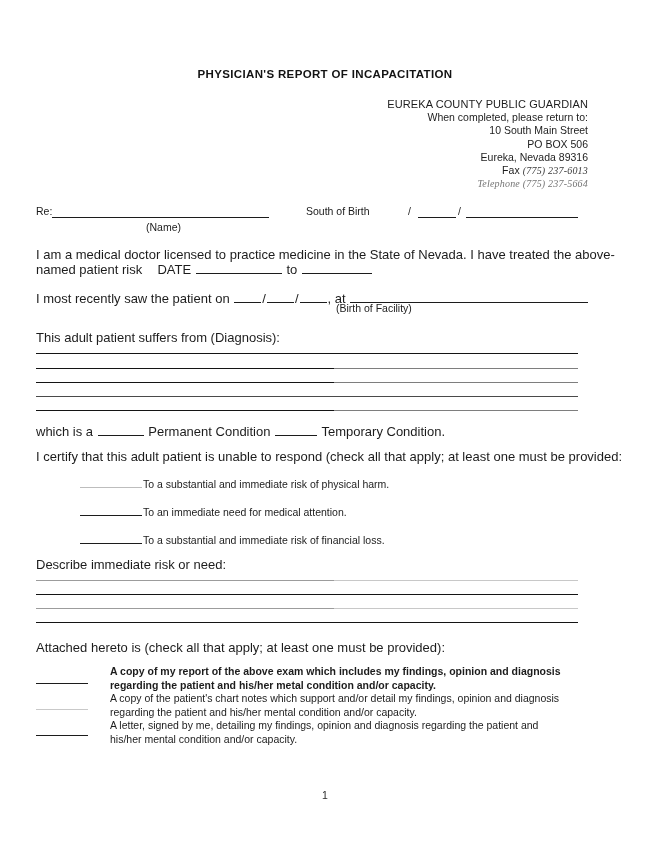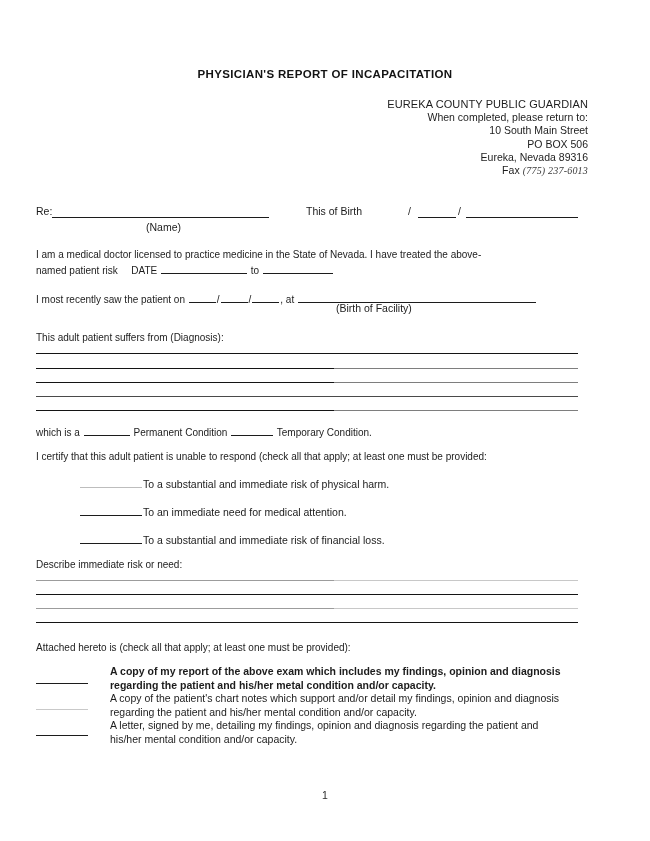--- a/index.html
+++ b/index.html
@@ -68,21 +68,21 @@
     color: #1d1d1d;
   }
   .rb-line.contact.faint {
     color: #555;
     opacity: 0.82;
   }
 
   
   .body-text {
     position: absolute;
-    font-size: 10px;
+    font-size: 13px;
     line-height: 14.5px;
     color: #1c1c1c;
     white-space: nowrap;
   }
 
   
   .fill {
     display: inline-block;
     border-bottom: 1px solid #1c1c1c;
     vertical-align: baseline;
@@ -195,27 +195,31 @@
   <div class="return-block">
     <div class="rb-line agency">EUREKA COUNTY PUBLIC GUARDIAN</div>
     <div class="rb-line">When completed, please return to:</div>
     <div class="rb-line">10 South Main Street</div>
     <div class="rb-line">PO BOX 506</div>
     <div class="rb-line">Eureka, Nevada 89316</div>
     <div class="rb-line contact">
       <span class="lbl">Fax</span>
       <span>(775) 237-6013</span>
     </div>
+    <div class="rb-line contact faint">
+      <span>Telephone</span>
+      <span>(775) 237-5664</span>
+    </div>
   </div>
 
   <div class="re-label">Re:</div>
   <div class="re-rule"></div>
   <div class="name-caption">(Name)</div>
 
-  <div class="dob-label">This of Birth</div>
+  <div class="dob-label">South of Birth</div>
   <div class="dob-slash1">/</div>
   <div class="dob-rule-a"></div>
   <div class="dob-slash2">/</div>
   <div class="dob-rule-b"></div>
 
   <div class="body-text" style="left:36px; top:248px;">I am a medical doctor licensed to practice medicine in the State of Nevada.  I have treated the above-</div>
 
   <div class="body-text" style="left:36px; top:262px;">
     <span>named patient risk</span>
     <span style="display:inline-block;width:8px"></span>

